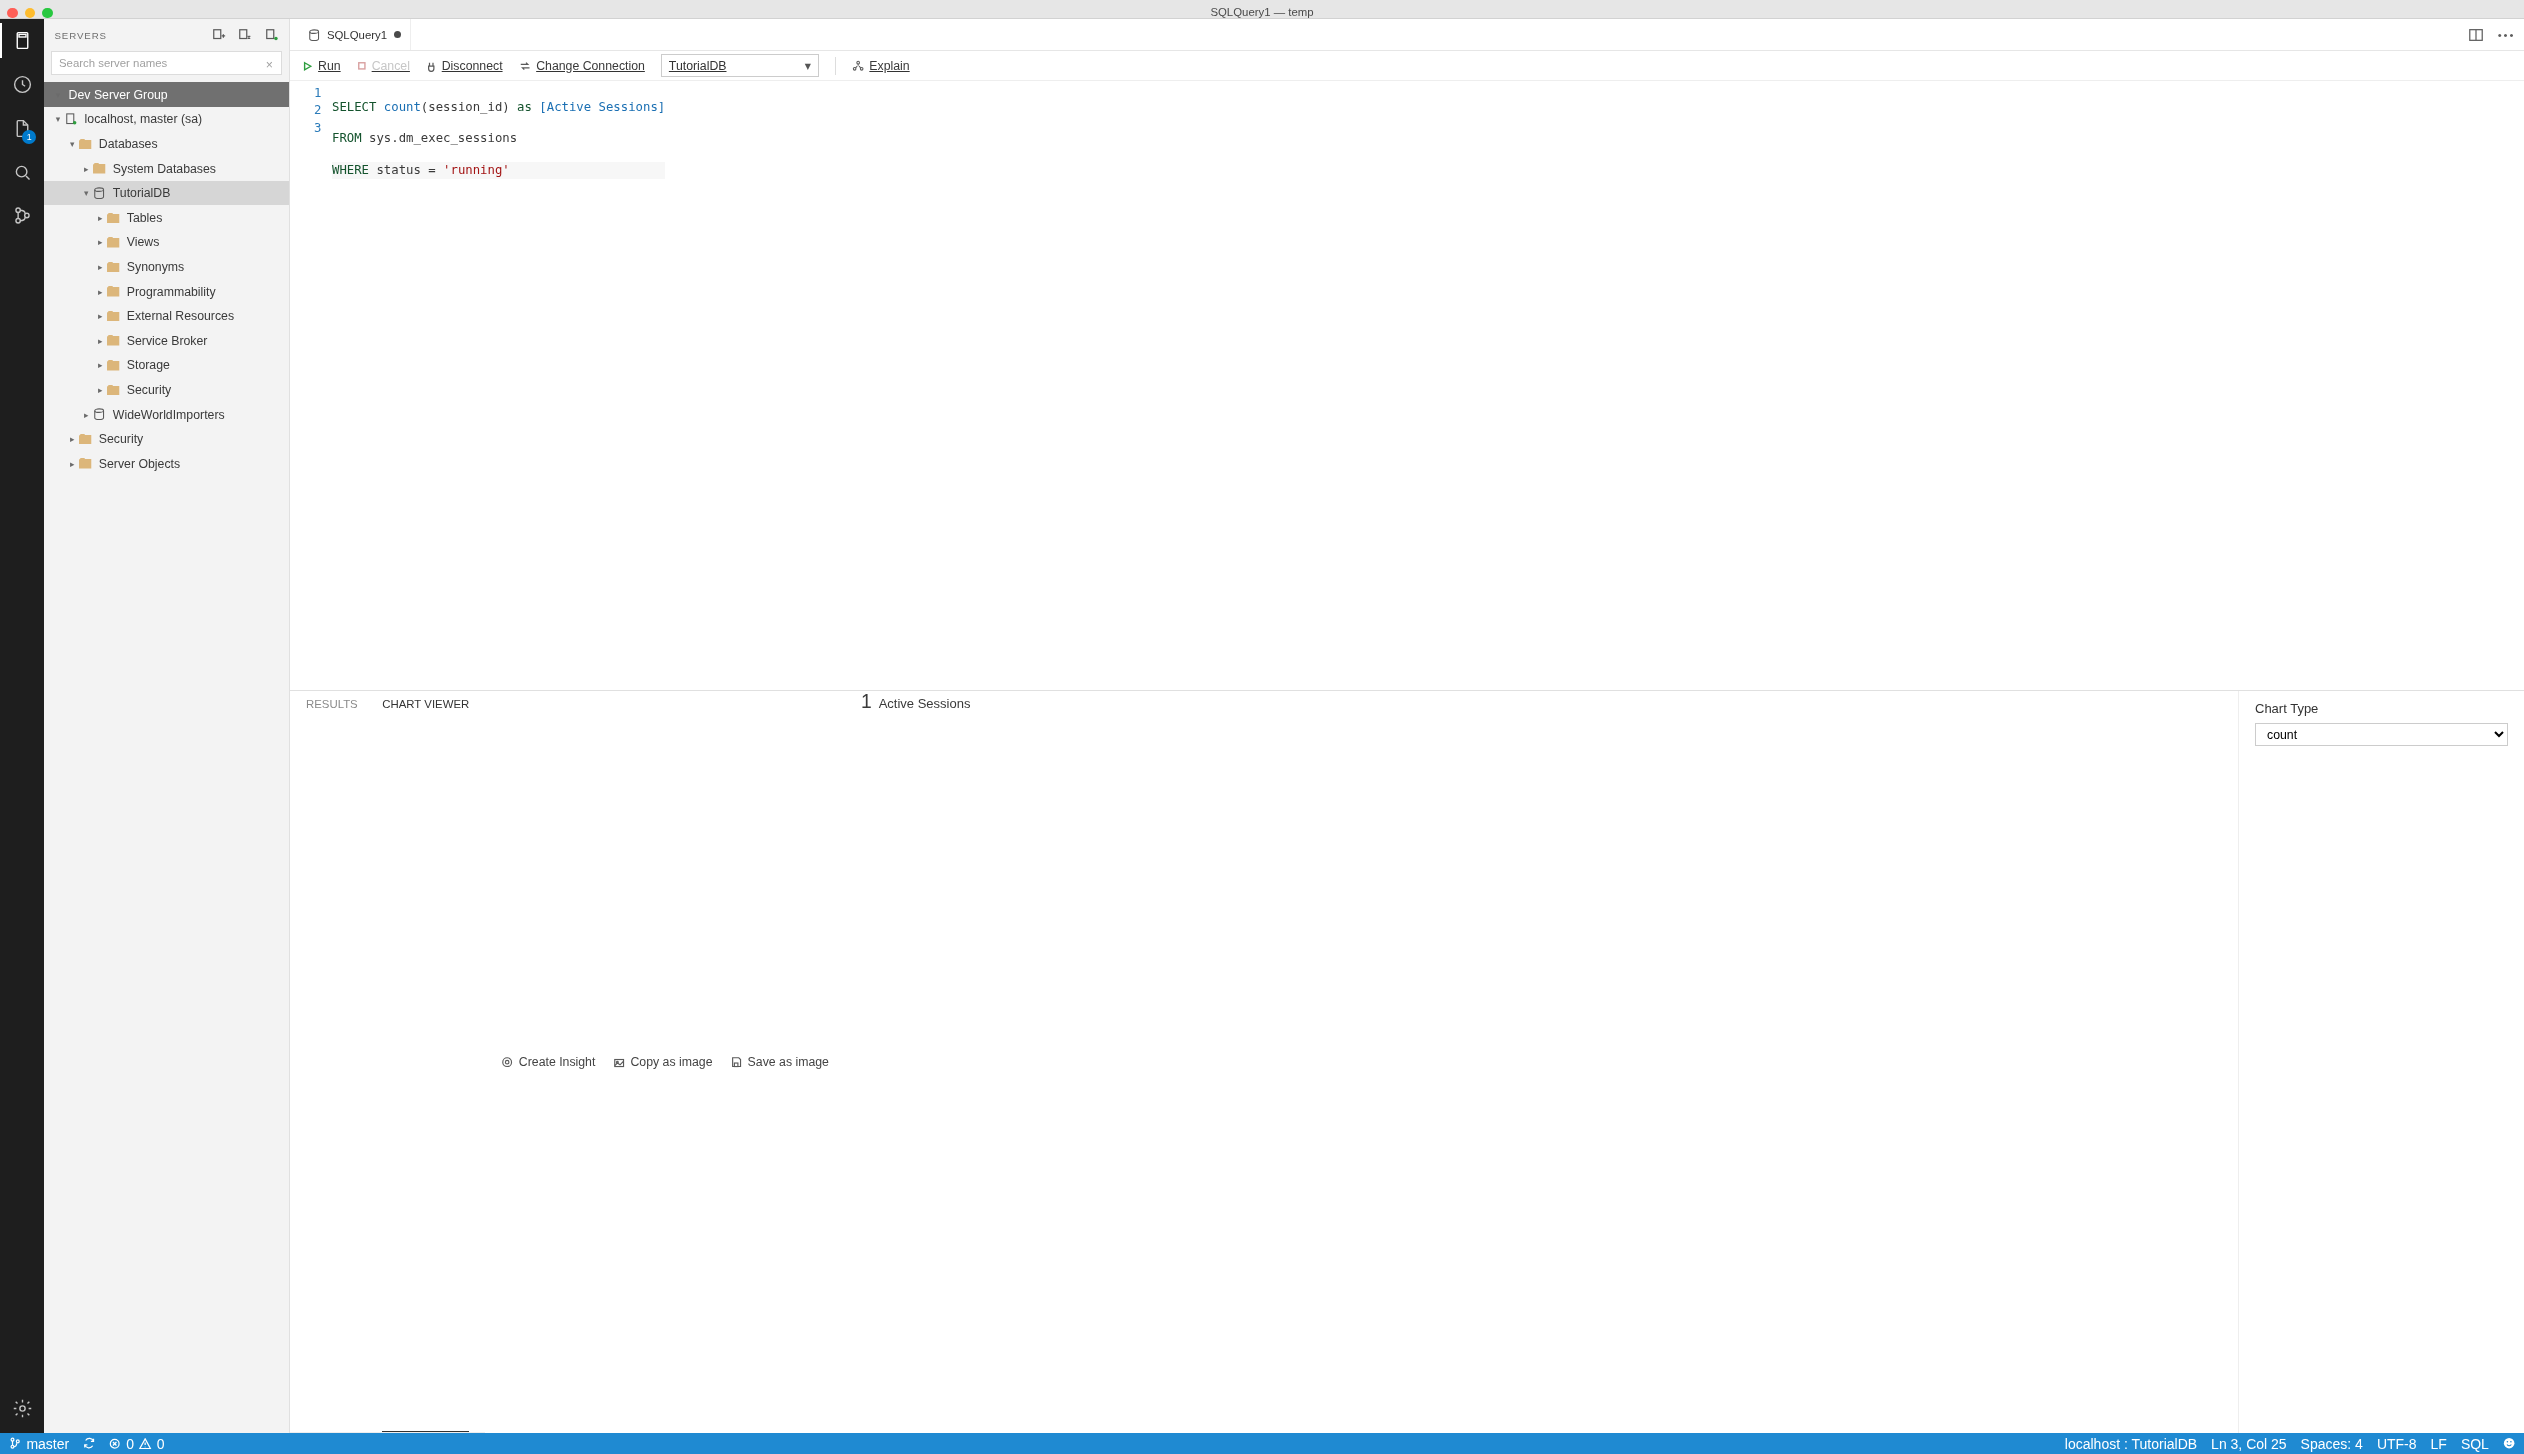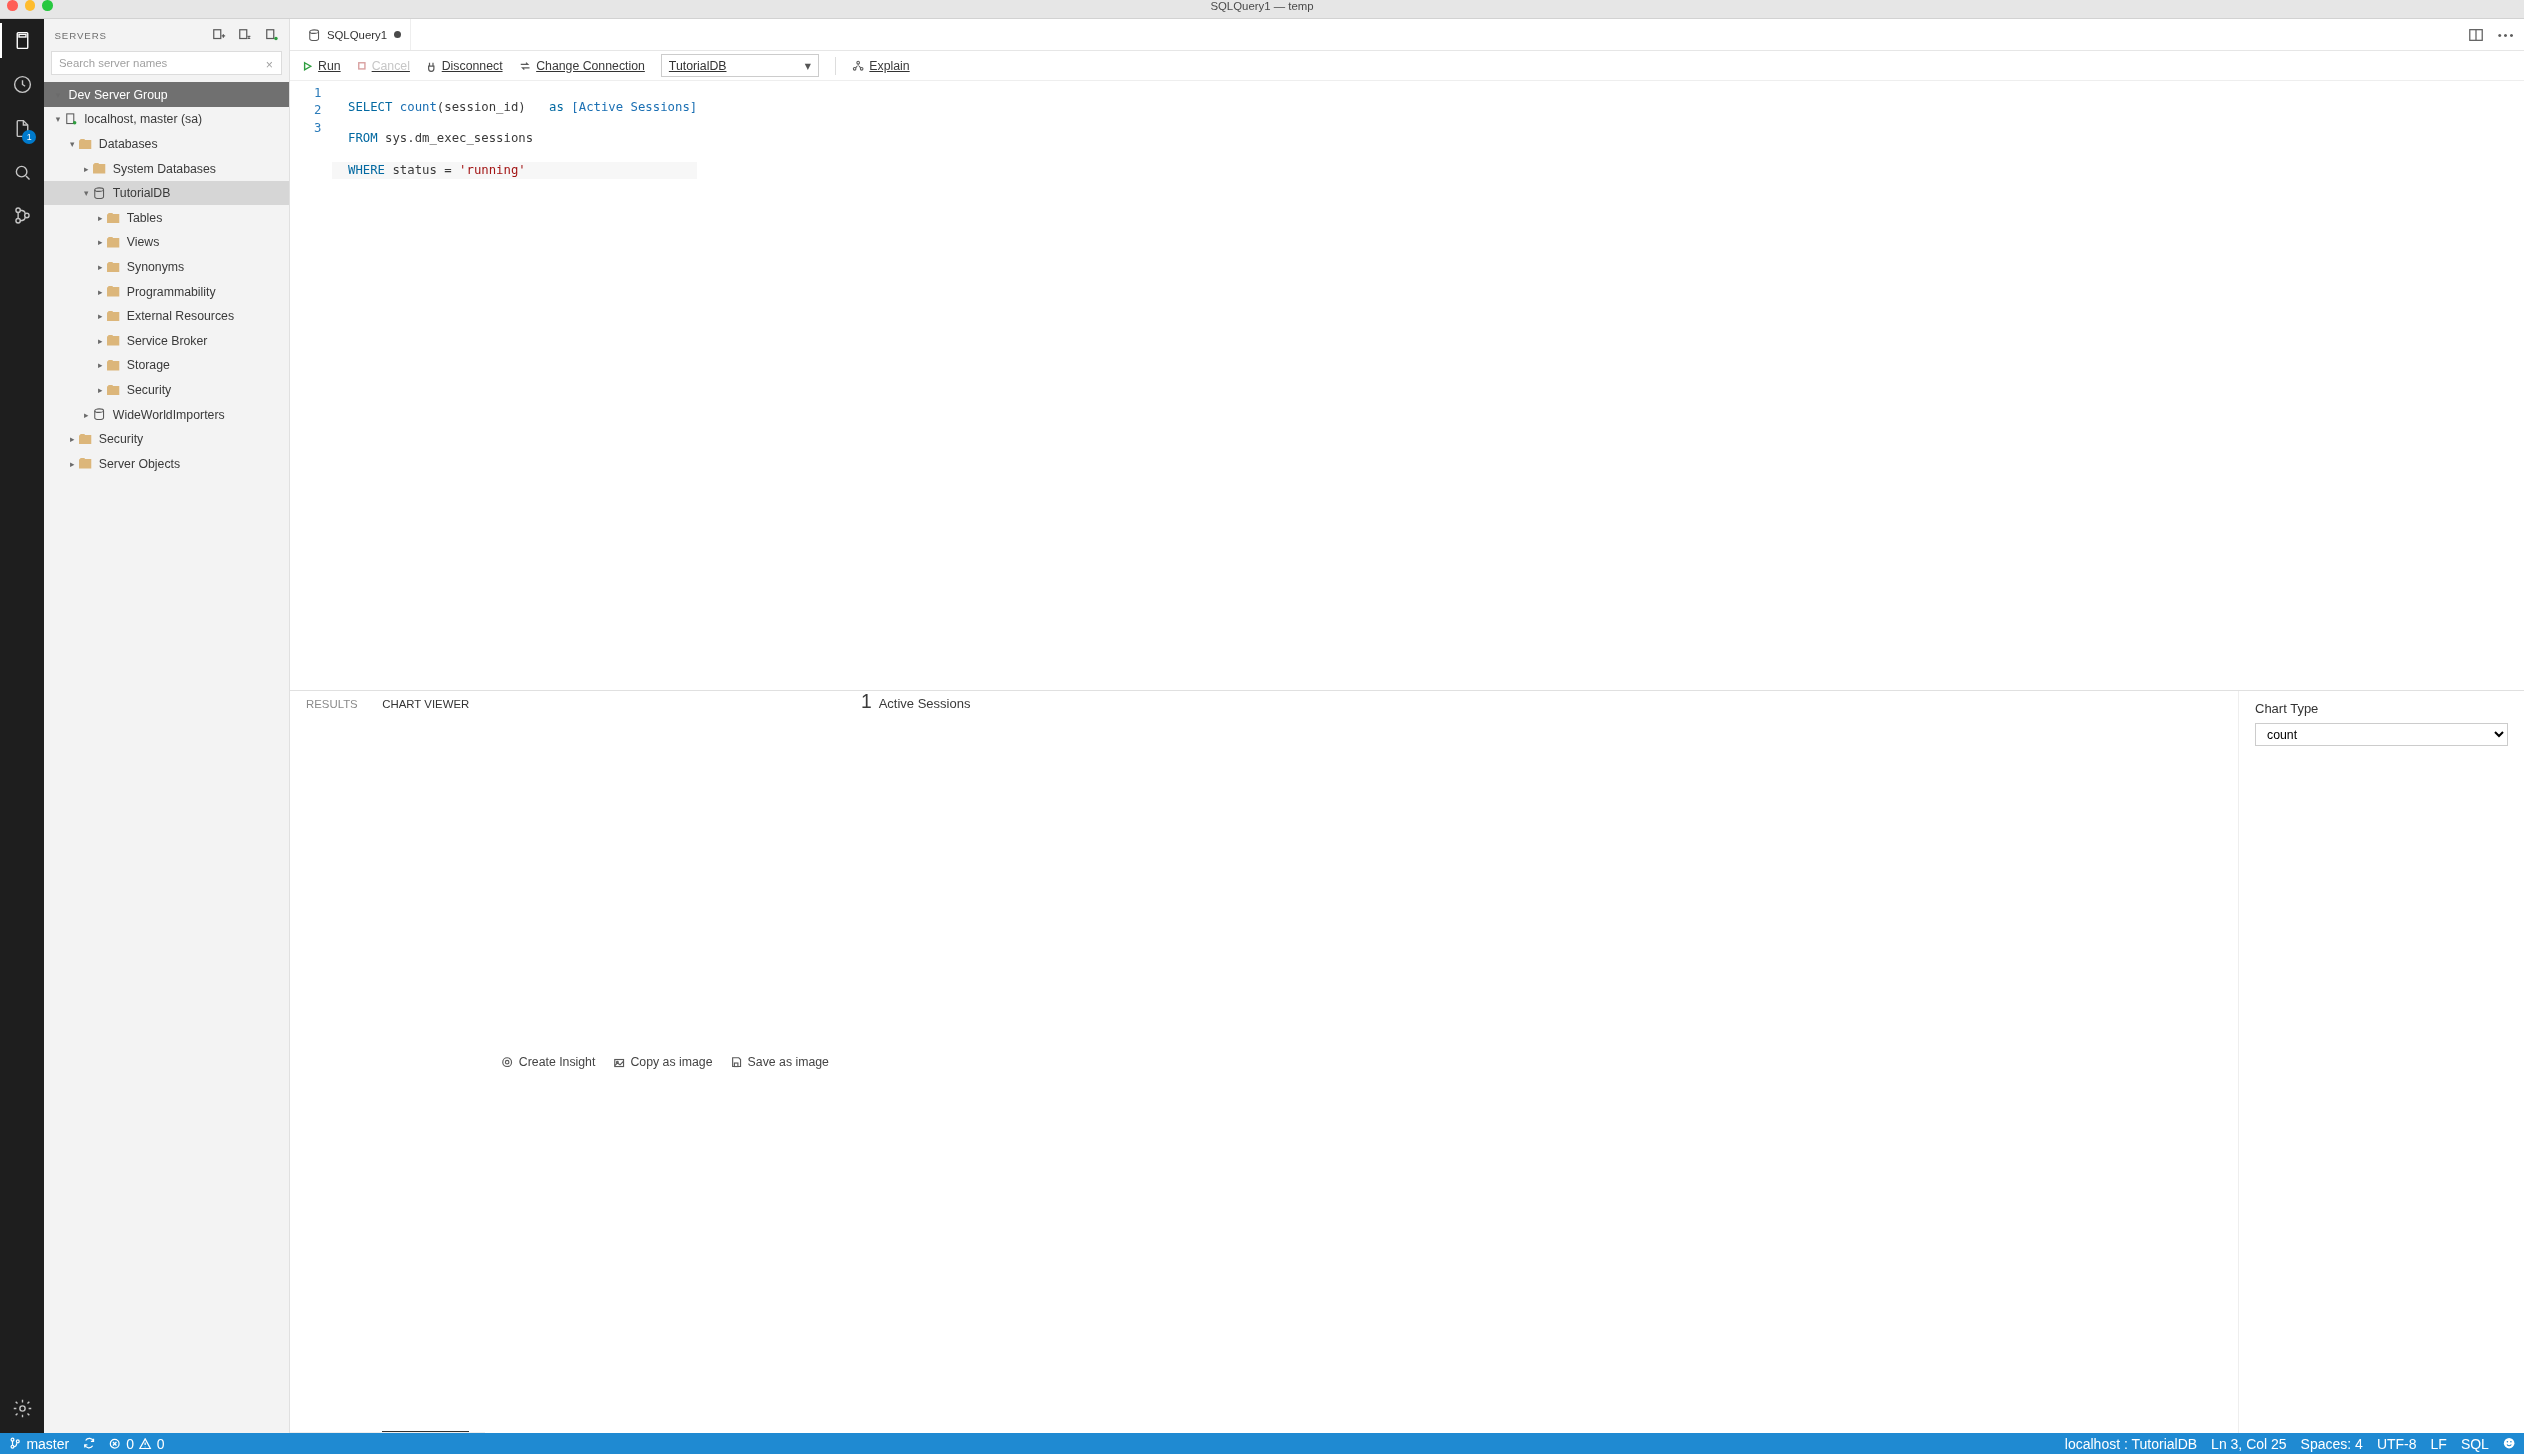--- a/index.html
+++ b/index.html
@@ -1,20 +1,20 @@
 <!DOCTYPE html>
 <html><head>
 <meta charset="utf-8">
 <style>
   * { box-sizing: border-box; margin: 0; padding: 0; }
   html, body { height: 100%; font-family: -apple-system, "Helvetica Neue", Arial, sans-serif; font-size: 11.4px; color: #333; }
   body { display: flex; flex-direction: column; }
 
   
-  .titlebar { height: 19.3px; background: #e6e6e6; border-bottom: 0.9px solid #d2d2d2; position: relative; display: flex; align-items: flex-start; }
+  .titlebar { height: 19.3px; background: #e6e6e6; border-bottom: 0.9px solid #d2d2d2; position: relative; display: flex; align-items: flex-end; }
   .traffic-lights { display: flex; gap: 7px; margin-left: 7px; }
   .tl { width: 10.5px; height: 10.5px; border-radius: 50%; }
   .tl.red { background: #ff5f57; }
   .tl.yellow { background: #febc2e; }
   .tl.green { background: #28c840; }
   .titlebar-title { position: absolute; left: 50%; transform: translateX(-50%); font-size: 11.4px; color: #4a4a4a; }
 
   
   .main { flex: 1; display: flex; min-height: 0; }
 
@@ -68,21 +68,21 @@
   .toolbar select, .toolbar .db-select { height: 23px; border: 0.9px solid #ccc; background: #fff; padding: 0 21px 0 7px; font-size: 12.3px; min-width: 158px; position: relative; display: flex; align-items: center; cursor: pointer; }
   .db-select .chev { position: absolute; right: 7px; color: #555; }
   .toolbar .divider { width: 0.9px; height: 17.5px; background: #ddd; }
 
   .editor-body { flex: 1; display: flex; min-height: 0; flex-direction: column; }
   .code-zone { flex: 1; display: flex; min-height: 105px; font-family: Menlo, Consolas, monospace; font-size: 12.3px; }
   .gutter { width: 42px; text-align: right; color: #2b7bb9; padding: 3.5px 10.5px 0 0; user-select: none; }
   .gutter div { height: 17.5px; line-height: 17.5px; }
   .code { padding-top: 3.5px; white-space: pre; }
   .code .line { height: 17.5px; line-height: 17.5px; }
-  .kw { color: #0369a1; margin-left: 16px; }
+  .kw { color: #14532d; }
   .fn { color: #1a6fb3; }
   .id { color: #3a3a3a; }
   .str { color: #a31515; }
   .op { color: #3a3a3a; }
   .cursor-line { background: #f7f7f7; display: inline-block; width: 100%; }
 
   
   .results-panel { border-top: 0.9px solid #e0e0e0; display: flex; flex-direction: row; height: 55%; }
   .rp-tabs { display: flex; gap: 24.6px; padding: 7px 16px 0; border-bottom: 0.9px solid #eee; font-size: 11.4px; }
   .rp-tab { padding-bottom: 7px; color: #8a8a8a; cursor: pointer; }

